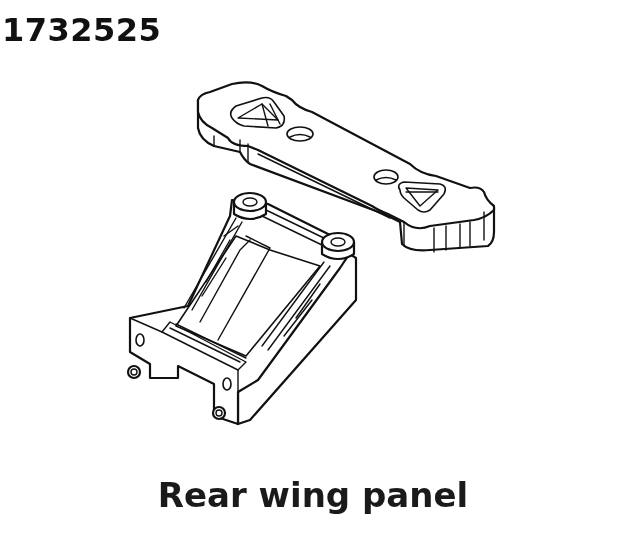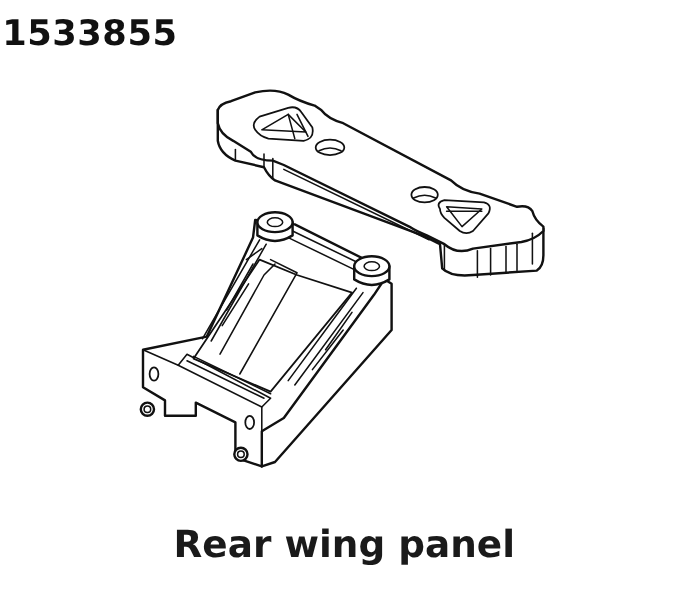--- a/index.html
+++ b/index.html
@@ -15,21 +15,21 @@
       font-size:34px; color:#1a1a1a; line-height:1; padding-left:4px;
     }
     svg.drawing { position:absolute; left:0; top:0; }
     .ln { fill:#ffffff; stroke:#111; stroke-width:2.2; stroke-linejoin:round; stroke-linecap:round; }
     .thin { fill:none; stroke:#111; stroke-width:1.4; stroke-linejoin:round; stroke-linecap:round; }
     .fillw { fill:#fff; stroke:#111; stroke-width:1.6; stroke-linejoin:round; }
   </style>
 </head>
 <body>
 
-<div class="part-number">1533855</div>
+<div class="part-number">1732525</div>
 
 <svg class="drawing" width="618" height="547" viewBox="0 0 618 547">
 
   <g>
 
     <path class="ln" d="M198,100 L198,128 Q200,140 214,146 L240,152 Q244,160 250,164 L384,214 L400,222 L402,244 Q410,252 430,250 L488,246 Q494,242 494,232 L494,208 Q488,200 478,200 L250,138 Z"></path>
 
     <path class="ln" d="M198,100 Q200,94 210,92 L232,84 Q250,80 262,86 Q272,92 286,96 L292,100 Q298,108 312,112 L410,164 Q420,174 436,176 L470,188 Q480,186 484,192 Q486,200 494,206 L494,210 Q486,218 474,220 L430,226 Q416,232 404,222 L388,214 Q378,210 372,206 L258,150 L248,146 Q232,146 228,138 L212,128 Q200,122 198,112 Z"></path>
 
     <path class="thin" d="M214,136 L214,146"></path>

